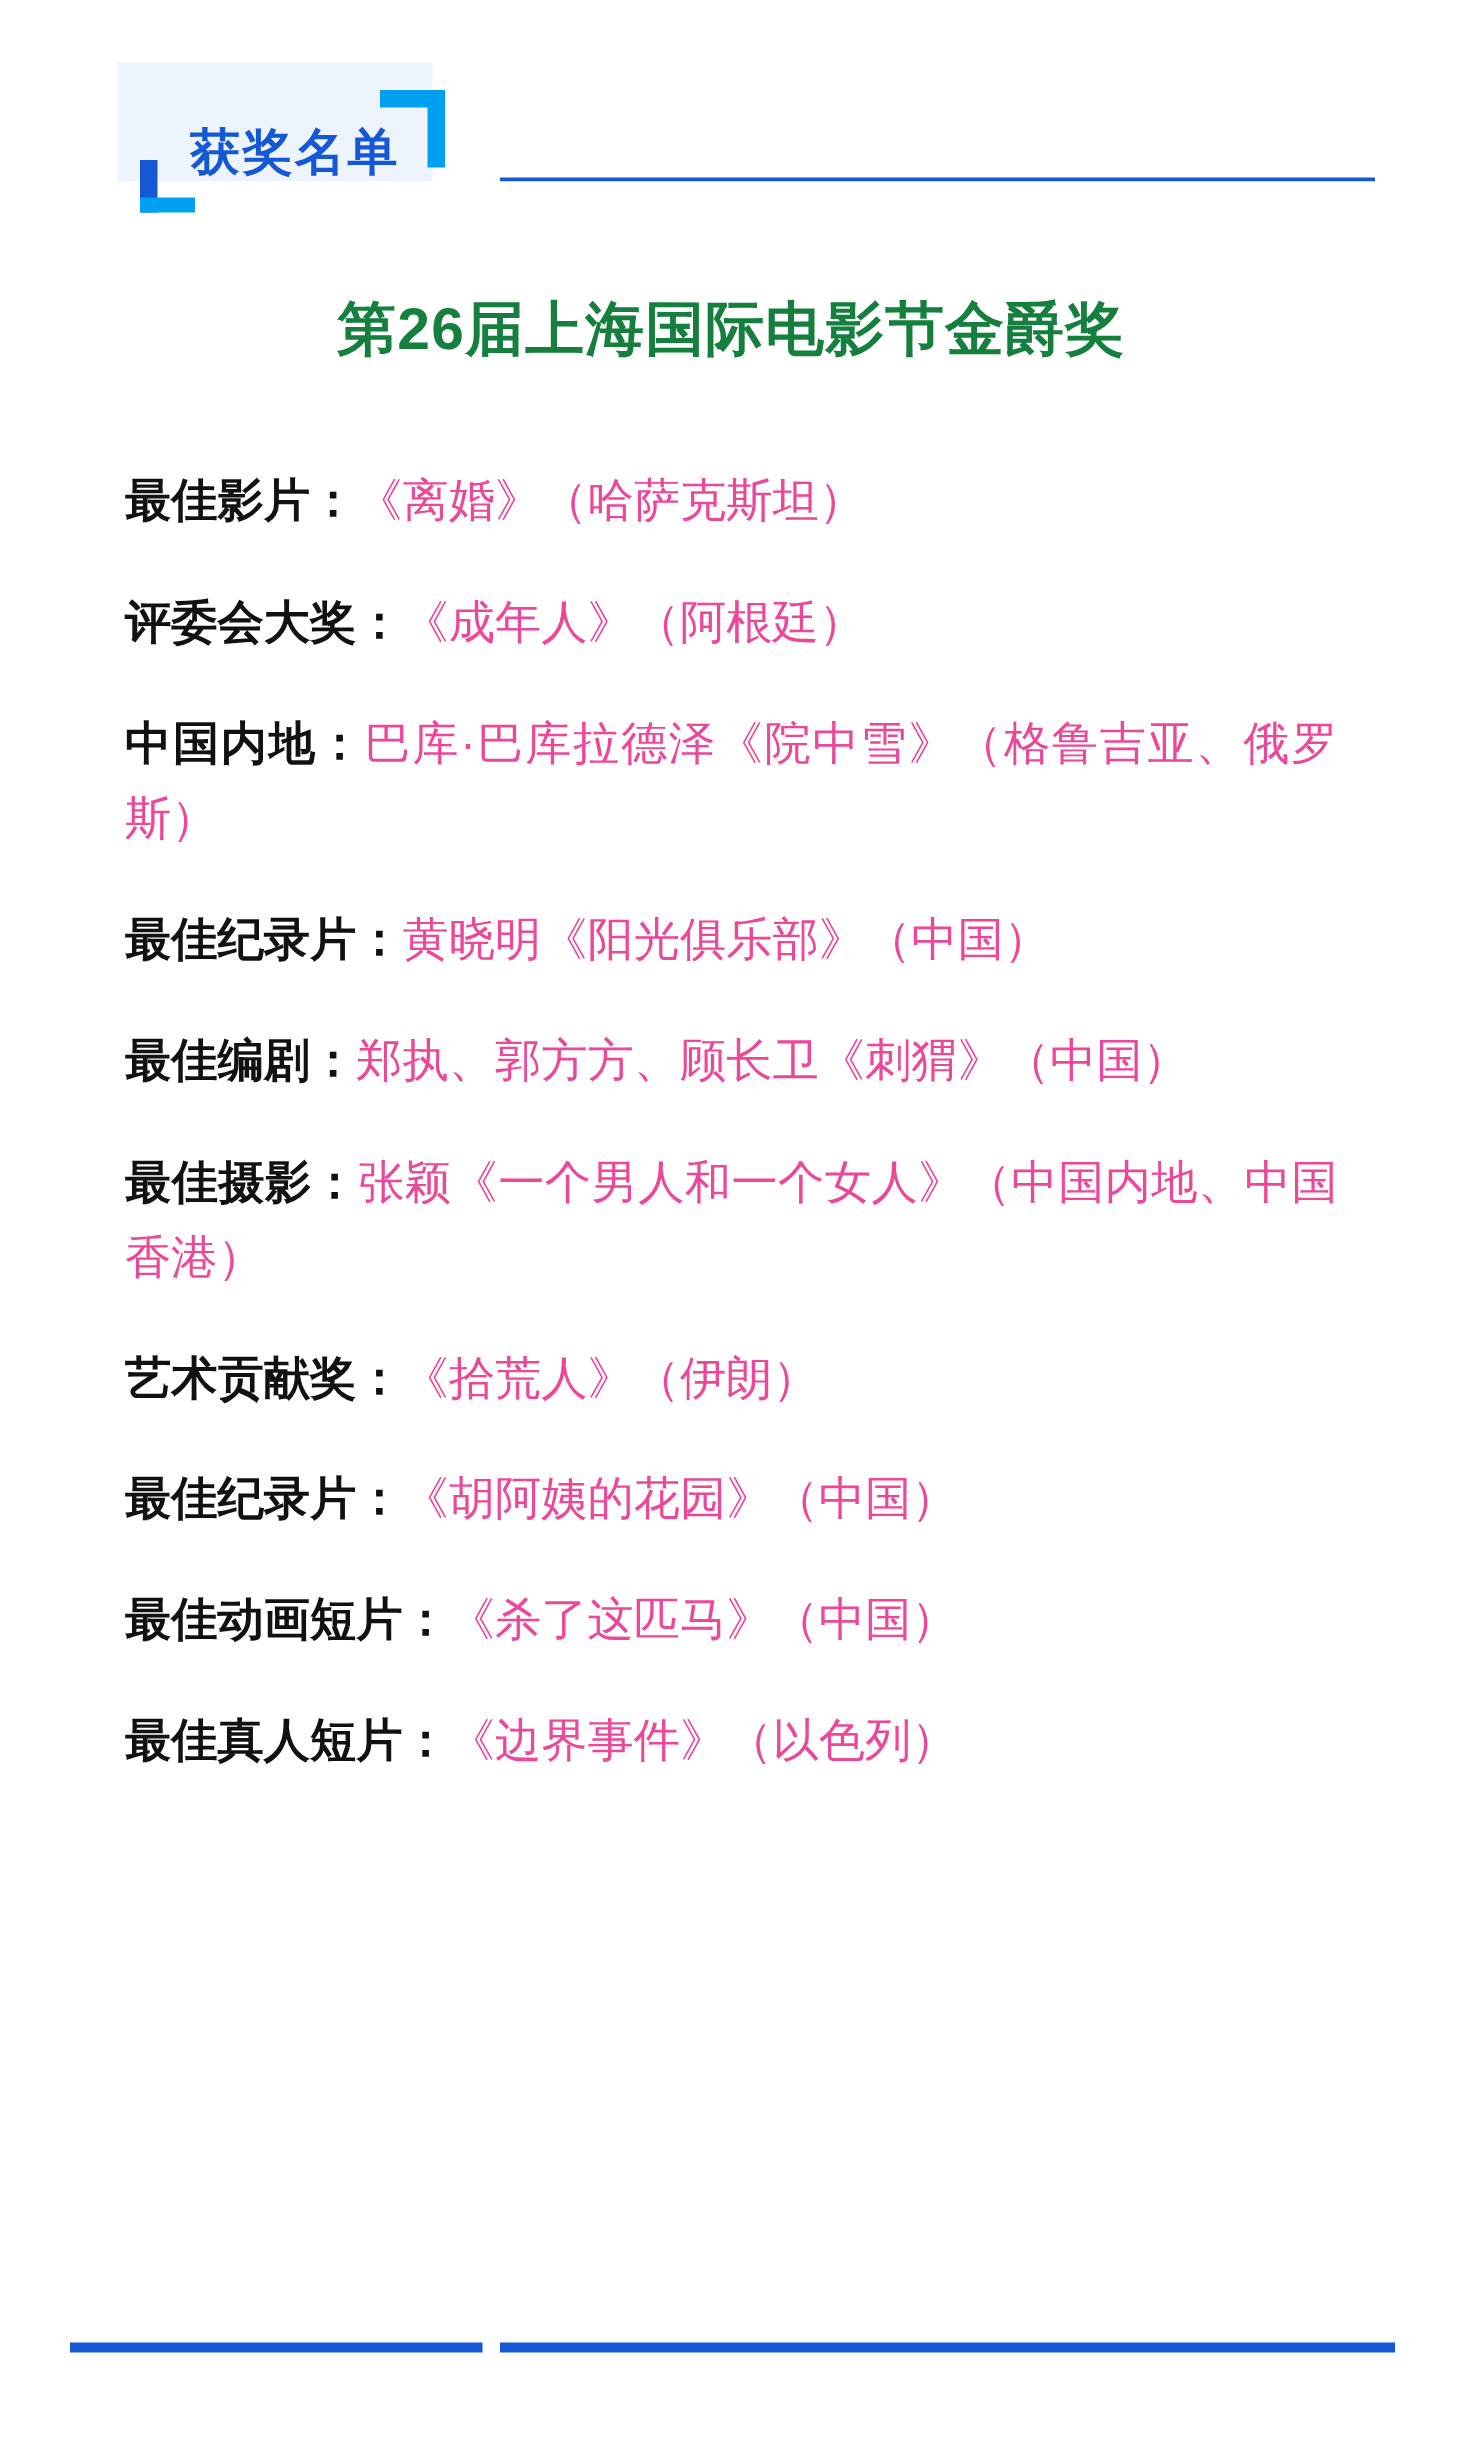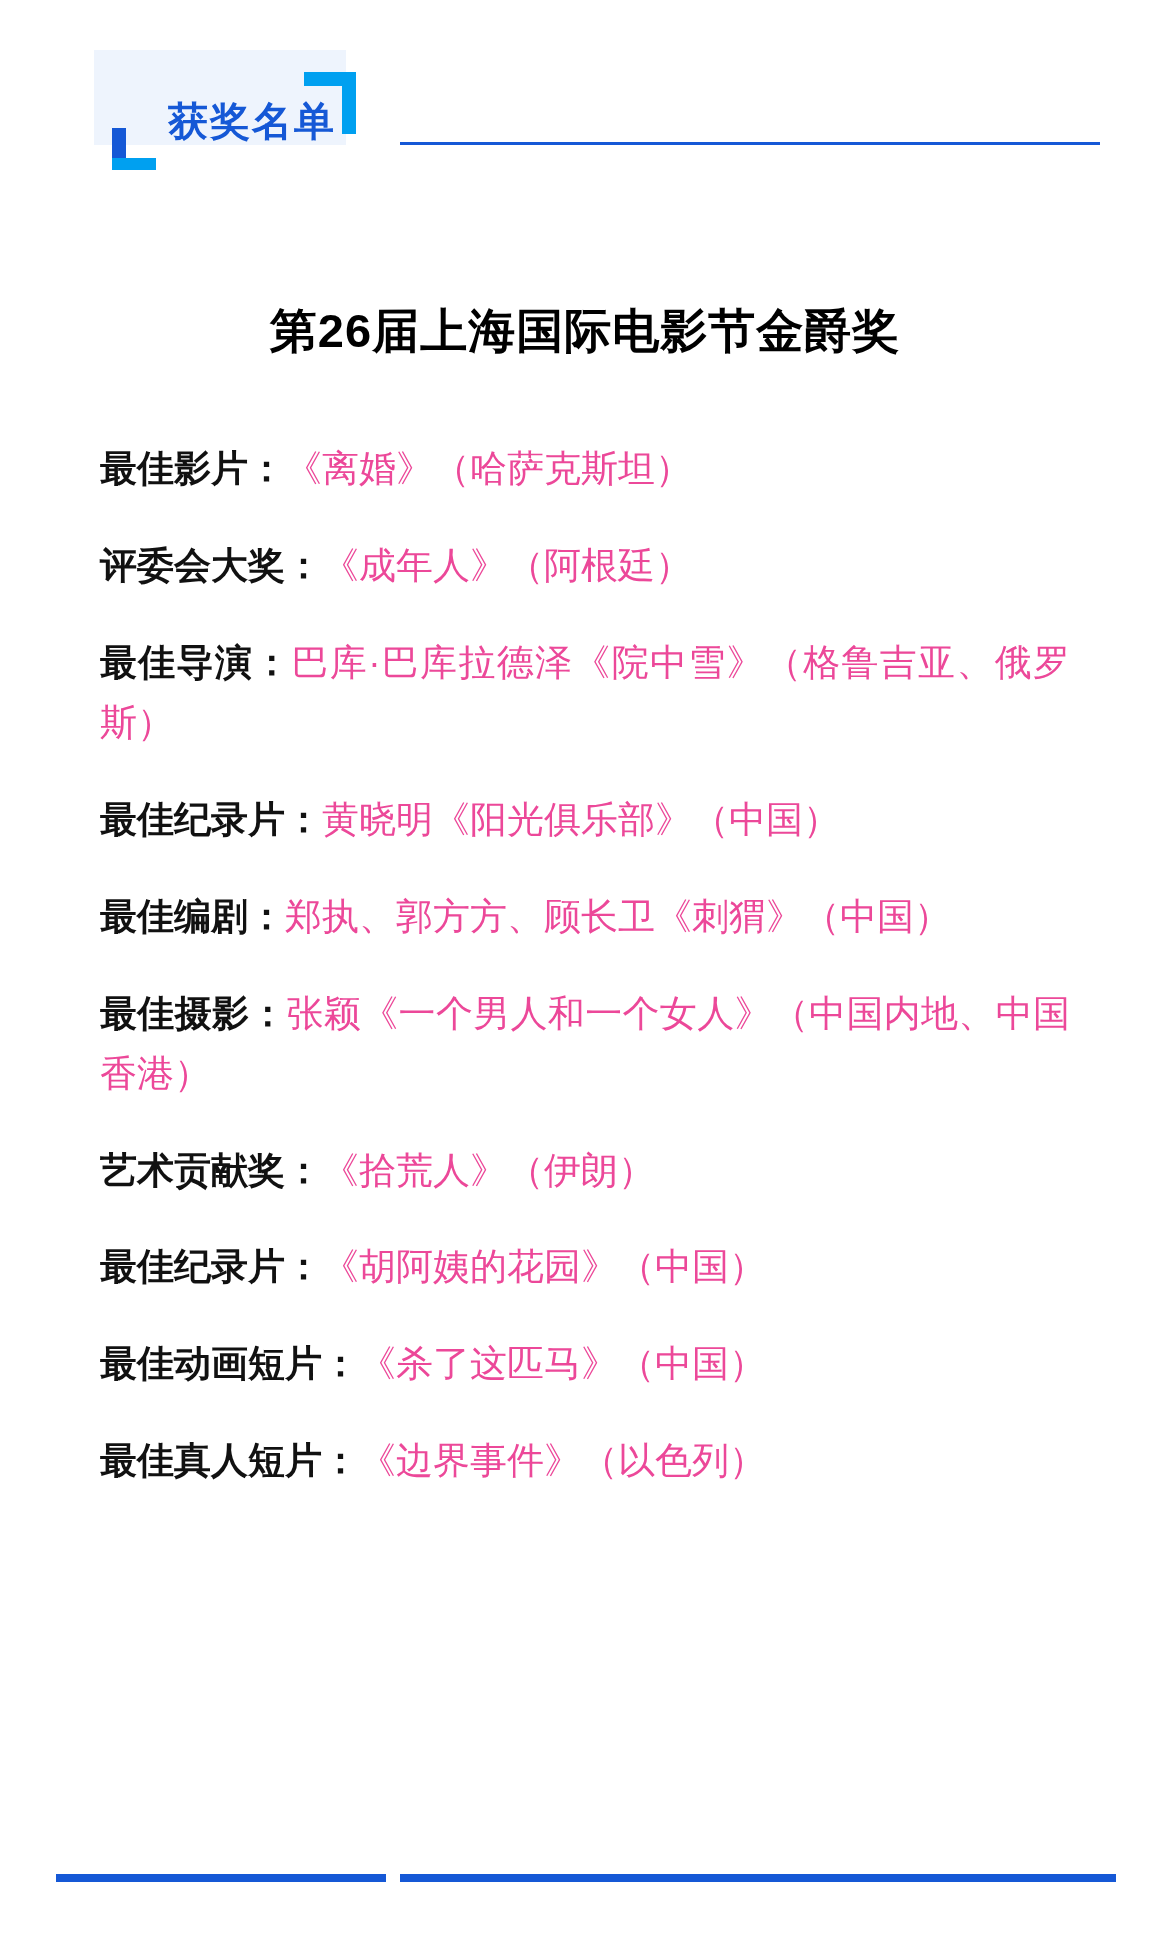--- a/index.html
+++ b/index.html
@@ -63,45 +63,45 @@
   .badge-corner-bl {
     position: absolute;
     left: 56px;
     top: 118px;
     width: 44px;
     height: 12px;
     background: #00a0f0;
   }
   .badge-text {
     position: absolute;
-    left: 112px;
+    left: 96px;
     top: 54px;
     font-size: 40px;
     font-weight: bold;
     color: #1558d6;
     letter-spacing: 2px;
     white-space: nowrap;
   }
   .header-rule {
     position: absolute;
     left: 400px;
     top: 142px;
     width: 700px;
     height: 3px;
     background: #1558d6;
   }
 
   
   .doc-title {
-    margin: 120px 0 0 0;
+    margin: 52px 0 0 0;
     text-align: center;
     font-size: 47px;
     font-weight: bold;
     letter-spacing: 1px;
-    color: #000000;
+    color: #15803d;
   }
 
   
   .award-list {
     margin: 76px 100px 0 100px;
   }
   .award-item {
     font-size: 37px;
     line-height: 1.62;
     color: #1a1a1a;
@@ -161,21 +161,21 @@
 <h1 class="doc-title">第26届上海国际电影节金爵奖</h1>
 
 <div class="award-list">
   <p class="award-item">
     <span class="award-label">最佳影片：</span><span class="award-value">《离婚》（哈萨克斯坦）</span>
   </p>
   <p class="award-item">
     <span class="award-label">评委会大奖：</span><span class="award-value">《成年人》（阿根廷）</span>
   </p>
   <p class="award-item">
-    <span class="award-label">最佳导演：</span><span class="award-value">巴库·巴库拉德泽《院中雪》（格鲁吉亚、俄罗斯）</span>
+    <span class="award-label">中国内地：</span><span class="award-value">巴库·巴库拉德泽《院中雪》（格鲁吉亚、俄罗斯）</span>
   </p>
   <p class="award-item">
     <span class="award-label">最佳纪录片：</span><span class="award-value">黄晓明《阳光俱乐部》（中国）</span>
   </p>
   <p class="award-item">
     <span class="award-label">最佳编剧：</span><span class="award-value">郑执、郭方方、顾长卫《刺猬》（中国）</span>
   </p>
   <p class="award-item">
     <span class="award-label">最佳摄影：</span><span class="award-value">张颖《一个男人和一个女人》（中国内地、中国香港）</span>
   </p>

